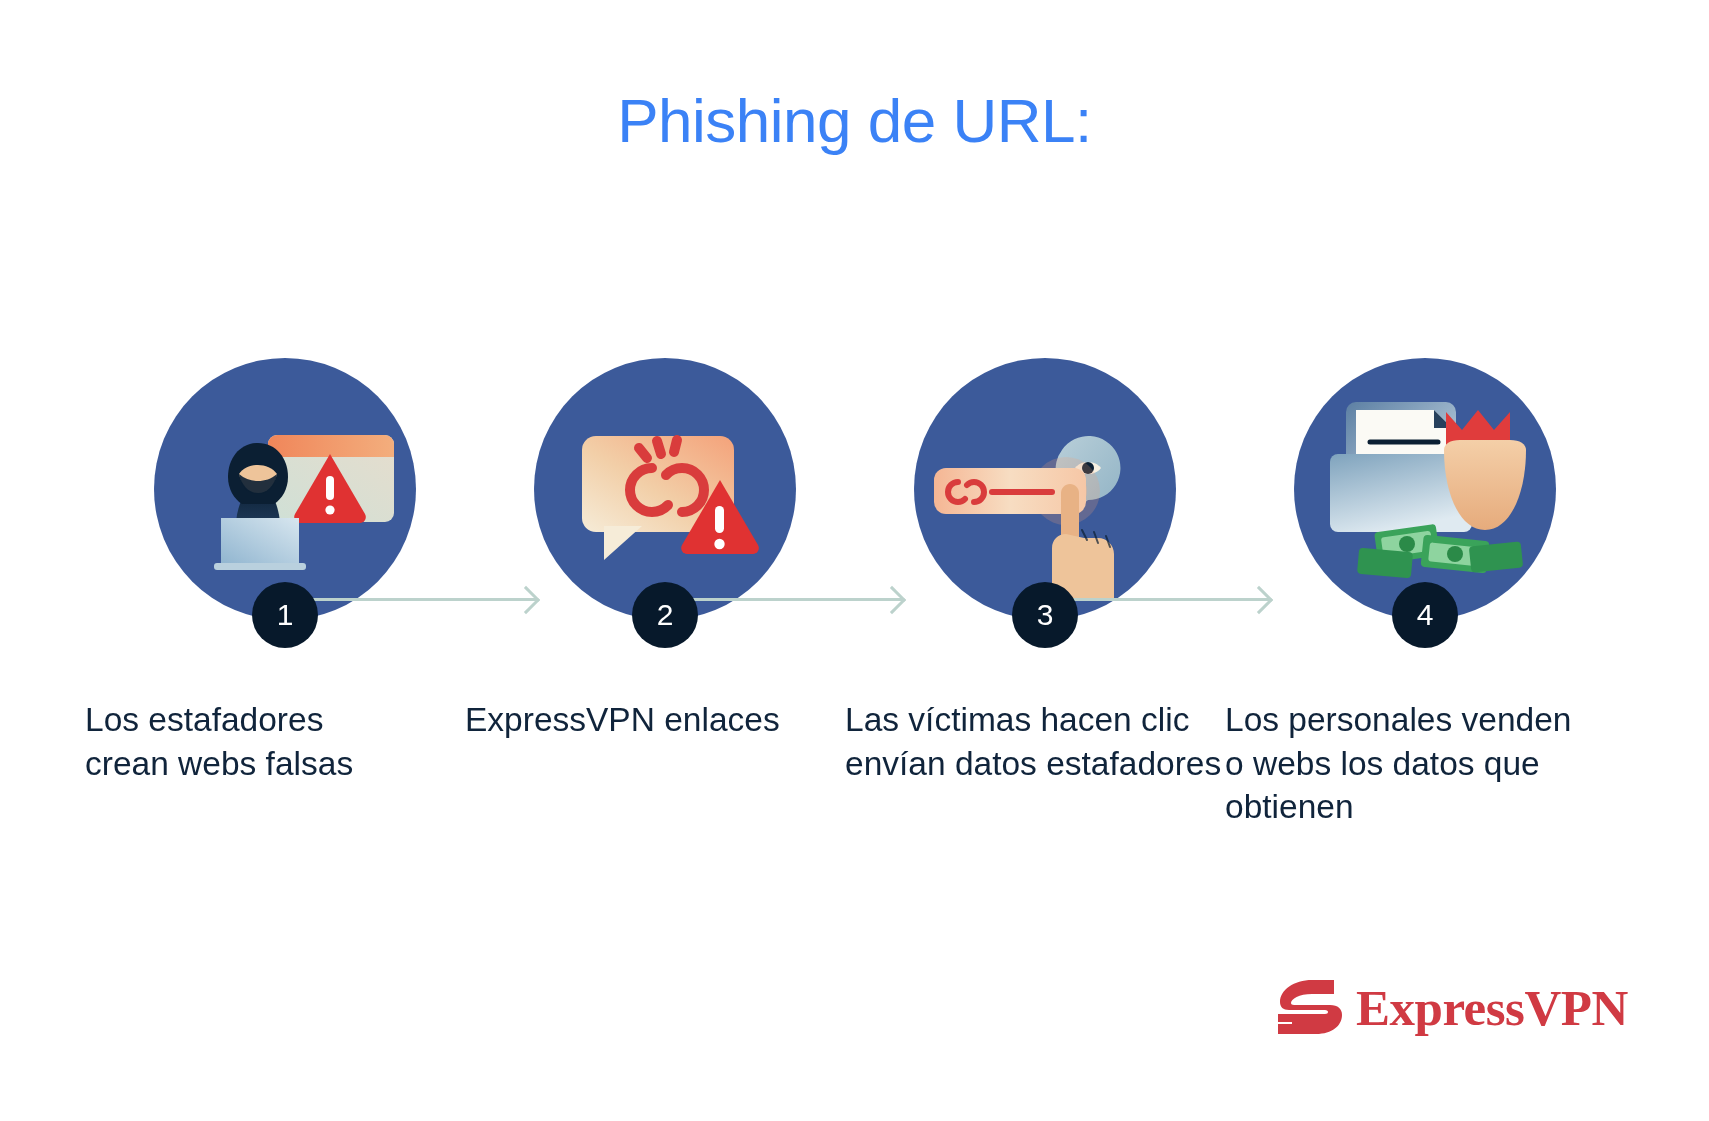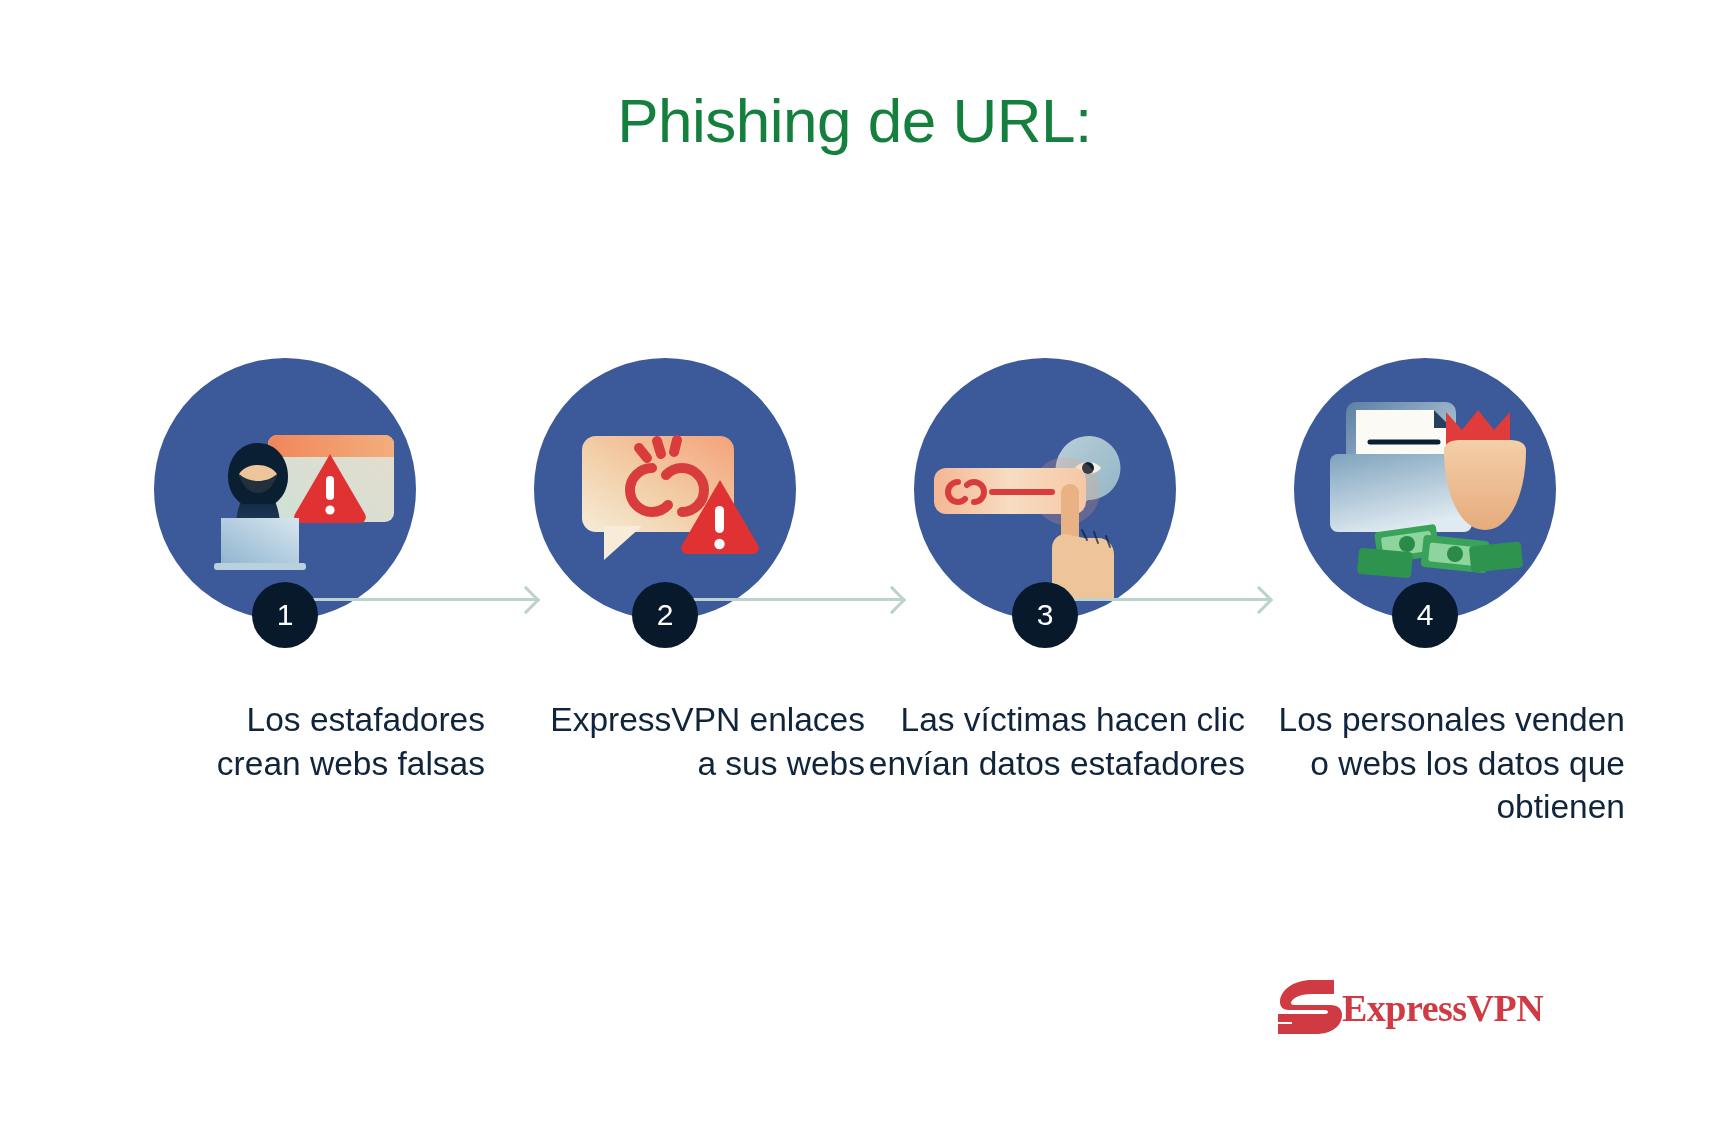--- a/index.html
+++ b/index.html
@@ -15,21 +15,21 @@
     overflow: hidden;
   }
 
   
   .title {
     position: absolute;
     top: 78px;
     left: 0;
     width: 1709px;
     text-align: center;
-    color: #15803d;
+    color: #3b82f6;
     font-size: 62px;
     line-height: 1.38;
     font-weight: 400;
     letter-spacing: -0.5px;
   }
   .title-line { display: block; }
 
   
   .steps {
     position: absolute;
@@ -69,21 +69,21 @@
     font-size: 30px;
     display: flex;
     align-items: center;
     justify-content: center;
     z-index: 6;
     font-weight: 400;
   }
 
   .caption {
     margin-top: 78px;
-    text-align: right;
+    text-align: left;
     color: #10243b;
     font-size: 33.5px;
     line-height: 1.3;
     width: 400px;
   }
   .cap-line { display: block; white-space: nowrap; }
 
   
   .arrow {
     position: absolute;
@@ -118,23 +118,23 @@
     position: absolute;
     left: 1276px;
     top: 978px;
     display: flex;
     align-items: center;
   }
   .logo-mark { width: 66px; height: 60px; }
   .logo-text {
     color: #d03a43;
     font-family: "Liberation Serif", serif;
-    font-size: 38px;
+    font-size: 51px;
     font-weight: 700;
-    margin-left: 0;
+    margin-left: 14px;
     letter-spacing: -0.5px;
   }
 
   
   .icon-svg { position: absolute; left: 0; top: 0; width: 262px; height: 262px; }
 </style>
 </head>
 <body>
 
 <div class="title">
@@ -234,21 +234,20 @@
         <g>
           <path d="M186 122l38 65a6 6 0 0 1-5 9h-66a6 6 0 0 1-5-9z" fill="#e03232"></path>
           <rect x="181" y="148" width="9" height="27" rx="4.5" fill="#ffffff"></rect>
           <circle cx="185.5" cy="186" r="5.2" fill="#ffffff"></circle>
         </g>
       </svg>
     </div>
     <div class="badge">2</div>
     <div class="caption">
       <span class="cap-line">ExpressVPN enlaces</span>
-      <span class="cap-line">a sus webs</span>
     </div>
   </div>
 
   <div class="step">
     <div class="circle">
       <svg class="icon-svg" viewBox="0 0 262 262">
         <defs>
           <linearGradient id="g3bar" x1="0" y1="0" x2="1" y2="0">
             <stop offset="0" stop-color="#f5b694"></stop>
             <stop offset="0.5" stop-color="#f7ddc2"></stop>

